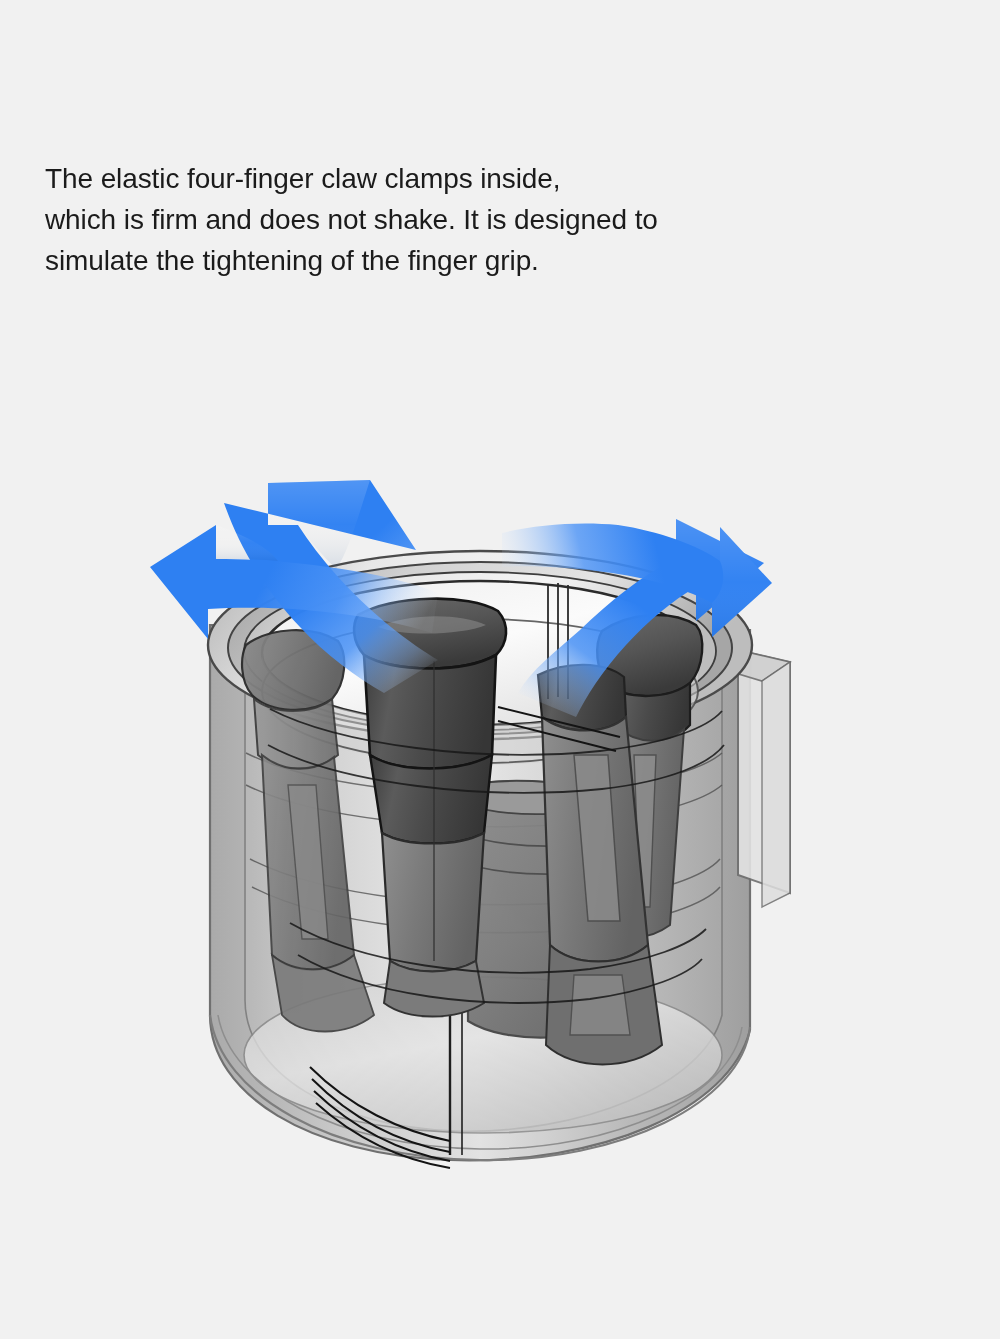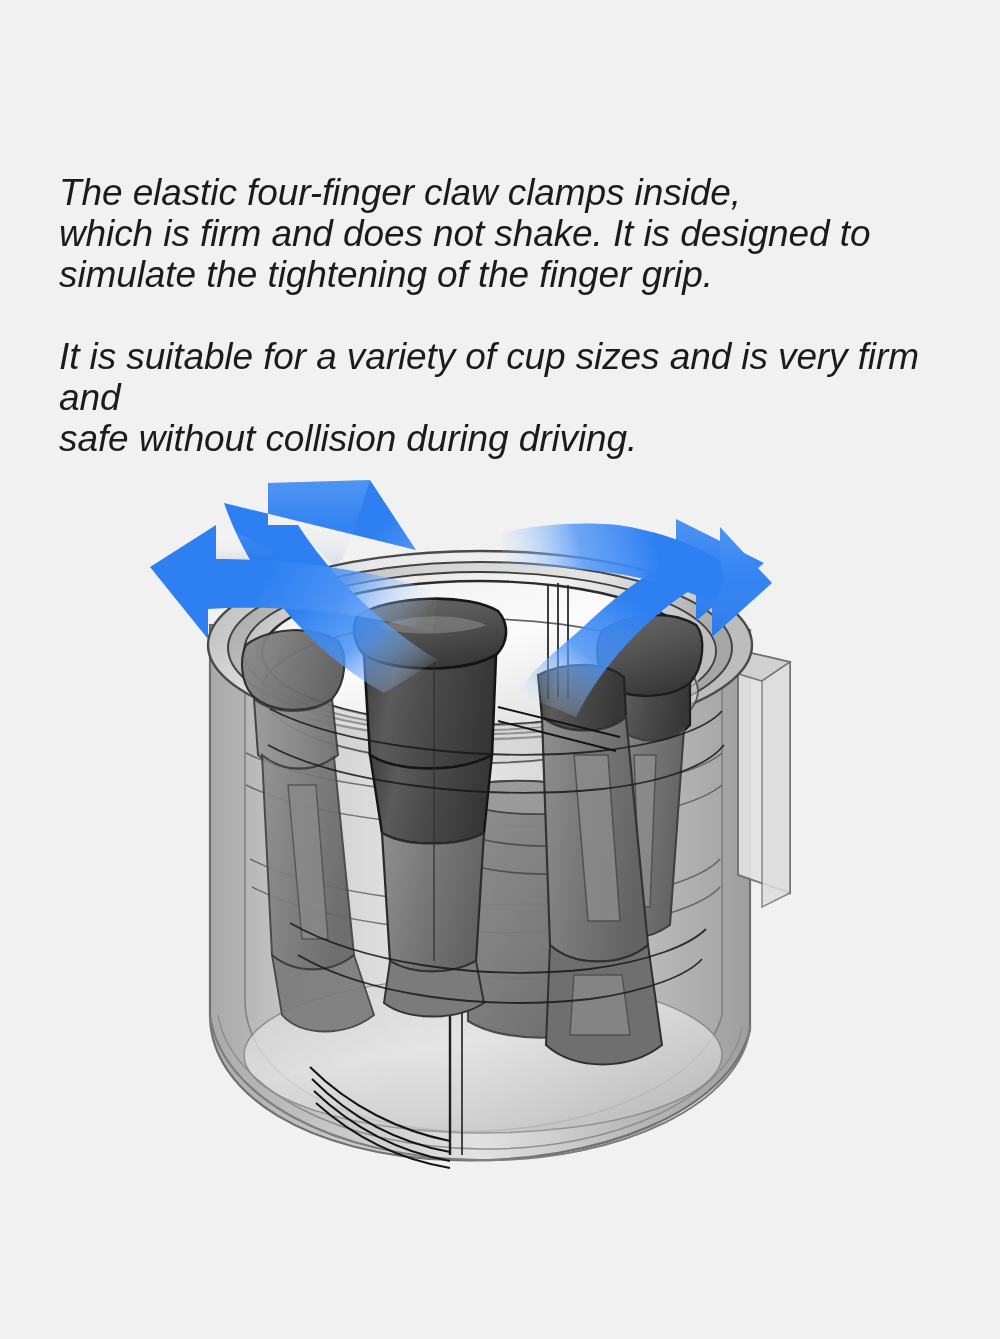--- a/index.html
+++ b/index.html
@@ -24,27 +24,26 @@
 
   
   .copy-block {
     position: absolute;
     left: 45px;
     top: 158px;
     width: 930px;
   }
   .para {
     font-family: "Liberation Sans", sans-serif;
-    font-size: 37px;
+    font-size: 28px;
     line-height: 41px;
     color: #1b1b1b;
     letter-spacing: -0.1px;
     white-space: pre-line;
-    margin: 14px;
-    font-style: italic;
+    margin: 0;
   }
   .para + .para {
     margin-top: 41px;
   }
 
   
   .illustration {
     position: absolute;
     left: 150px;
     top: 455px;
@@ -59,22 +58,20 @@
 </style>
 </head>
 <body>
 
 <div class="page">
 
   <div class="copy-block">
     <p class="para">The elastic four-finger claw clamps inside,
 which is firm and does not shake. It is designed to
 simulate the tightening of the finger grip.</p>
-    <p class="para">It is suitable for a variety of cup sizes and is very firm and
-safe without collision during driving.</p>
   </div>
 
   <div class="illustration">
     <svg viewBox="0 0 720 760" xmlns="http://www.w3.org/2000/svg">
       <defs>
 
         <linearGradient id="gBodyFront" x1="0" y1="0" x2="1" y2="0">
           <stop offset="0" stop-color="#b9b9b9"></stop>
           <stop offset="0.18" stop-color="#d6d6d6"></stop>
           <stop offset="0.42" stop-color="#ededed"></stop>

